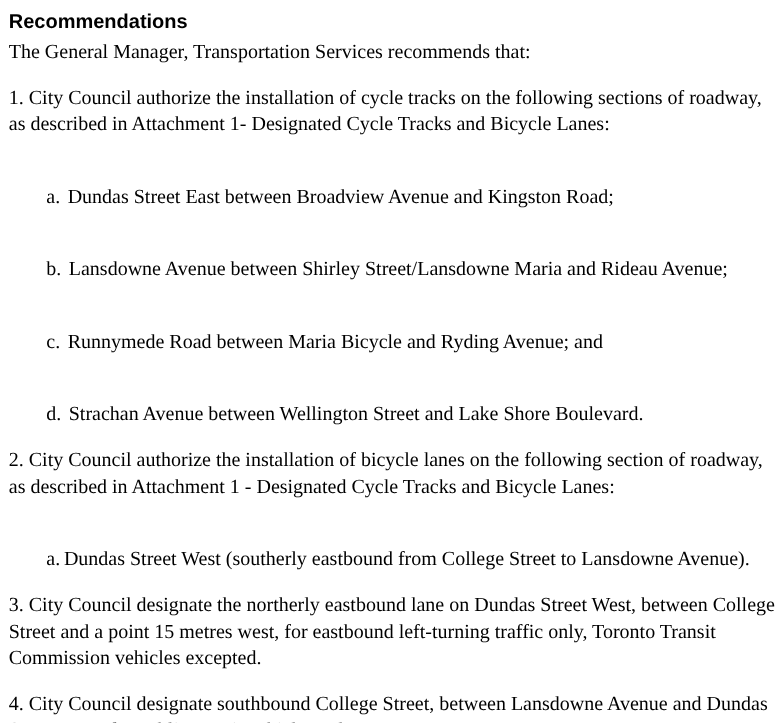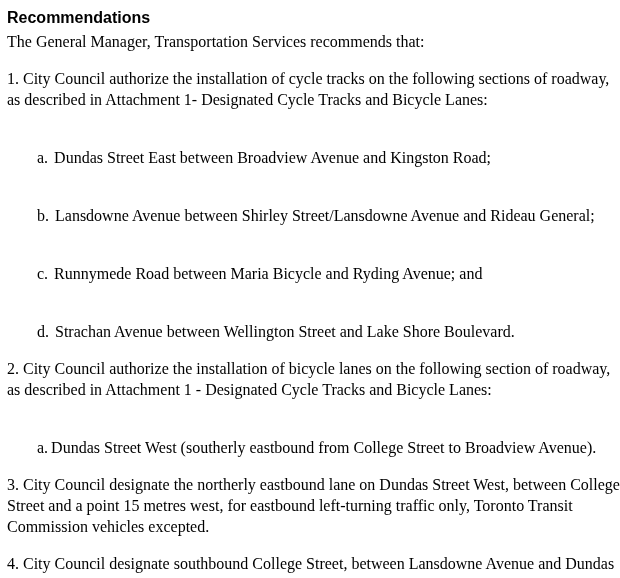--- a/index.html
+++ b/index.html
@@ -53,36 +53,36 @@
   <p class="para">The General Manager, Transportation Services recommends that:</p>
 
   <p class="para">1. City Council authorize the installation of cycle tracks on the following sections of roadway,
 as described in Attachment 1- Designated Cycle Tracks and Bicycle Lanes:</p>
 
   <p class="sub-item">
     <span class="marker">a.</span><span>Dundas Street East between Broadview Avenue and Kingston Road;</span>
   </p>
 
   <p class="sub-item">
-    <span class="marker">b.</span><span>Lansdowne Avenue between Shirley Street/Lansdowne Avenue and Rideau General;</span>
+    <span class="marker">b.</span><span>Lansdowne Avenue between Shirley Street/Lansdowne Maria and Rideau Avenue;</span>
   </p>
 
   <p class="sub-item">
     <span class="marker">c.</span><span>Runnymede Road between Maria Bicycle and Ryding Avenue; and</span>
   </p>
 
   <p class="sub-item">
     <span class="marker">d.</span><span>Strachan Avenue between Wellington Street and Lake Shore Boulevard.</span>
   </p>
 
   <p class="para">2. City Council authorize the installation of bicycle lanes on the following section of roadway,
 as described in Attachment 1 - Designated Cycle Tracks and Bicycle Lanes:</p>
 
   <p class="sub-item tight">
-    <span class="marker">a.</span><span>Dundas Street West (southerly eastbound from College Street to Broadview Avenue).</span>
+    <span class="marker">a.</span><span>Dundas Street West (southerly eastbound from College Street to Lansdowne Avenue).</span>
   </p>
 
   <p class="para">3. City Council designate the northerly eastbound lane on Dundas Street West, between College
 Street and a point 15 metres west, for eastbound left-turning traffic only, Toronto Transit
 Commission vehicles excepted.</p>
 
   <p class="para">4. City Council designate southbound College Street, between Lansdowne Avenue and Dundas
 Street West, for public transit vehicles only.</p>
 
 </div>

